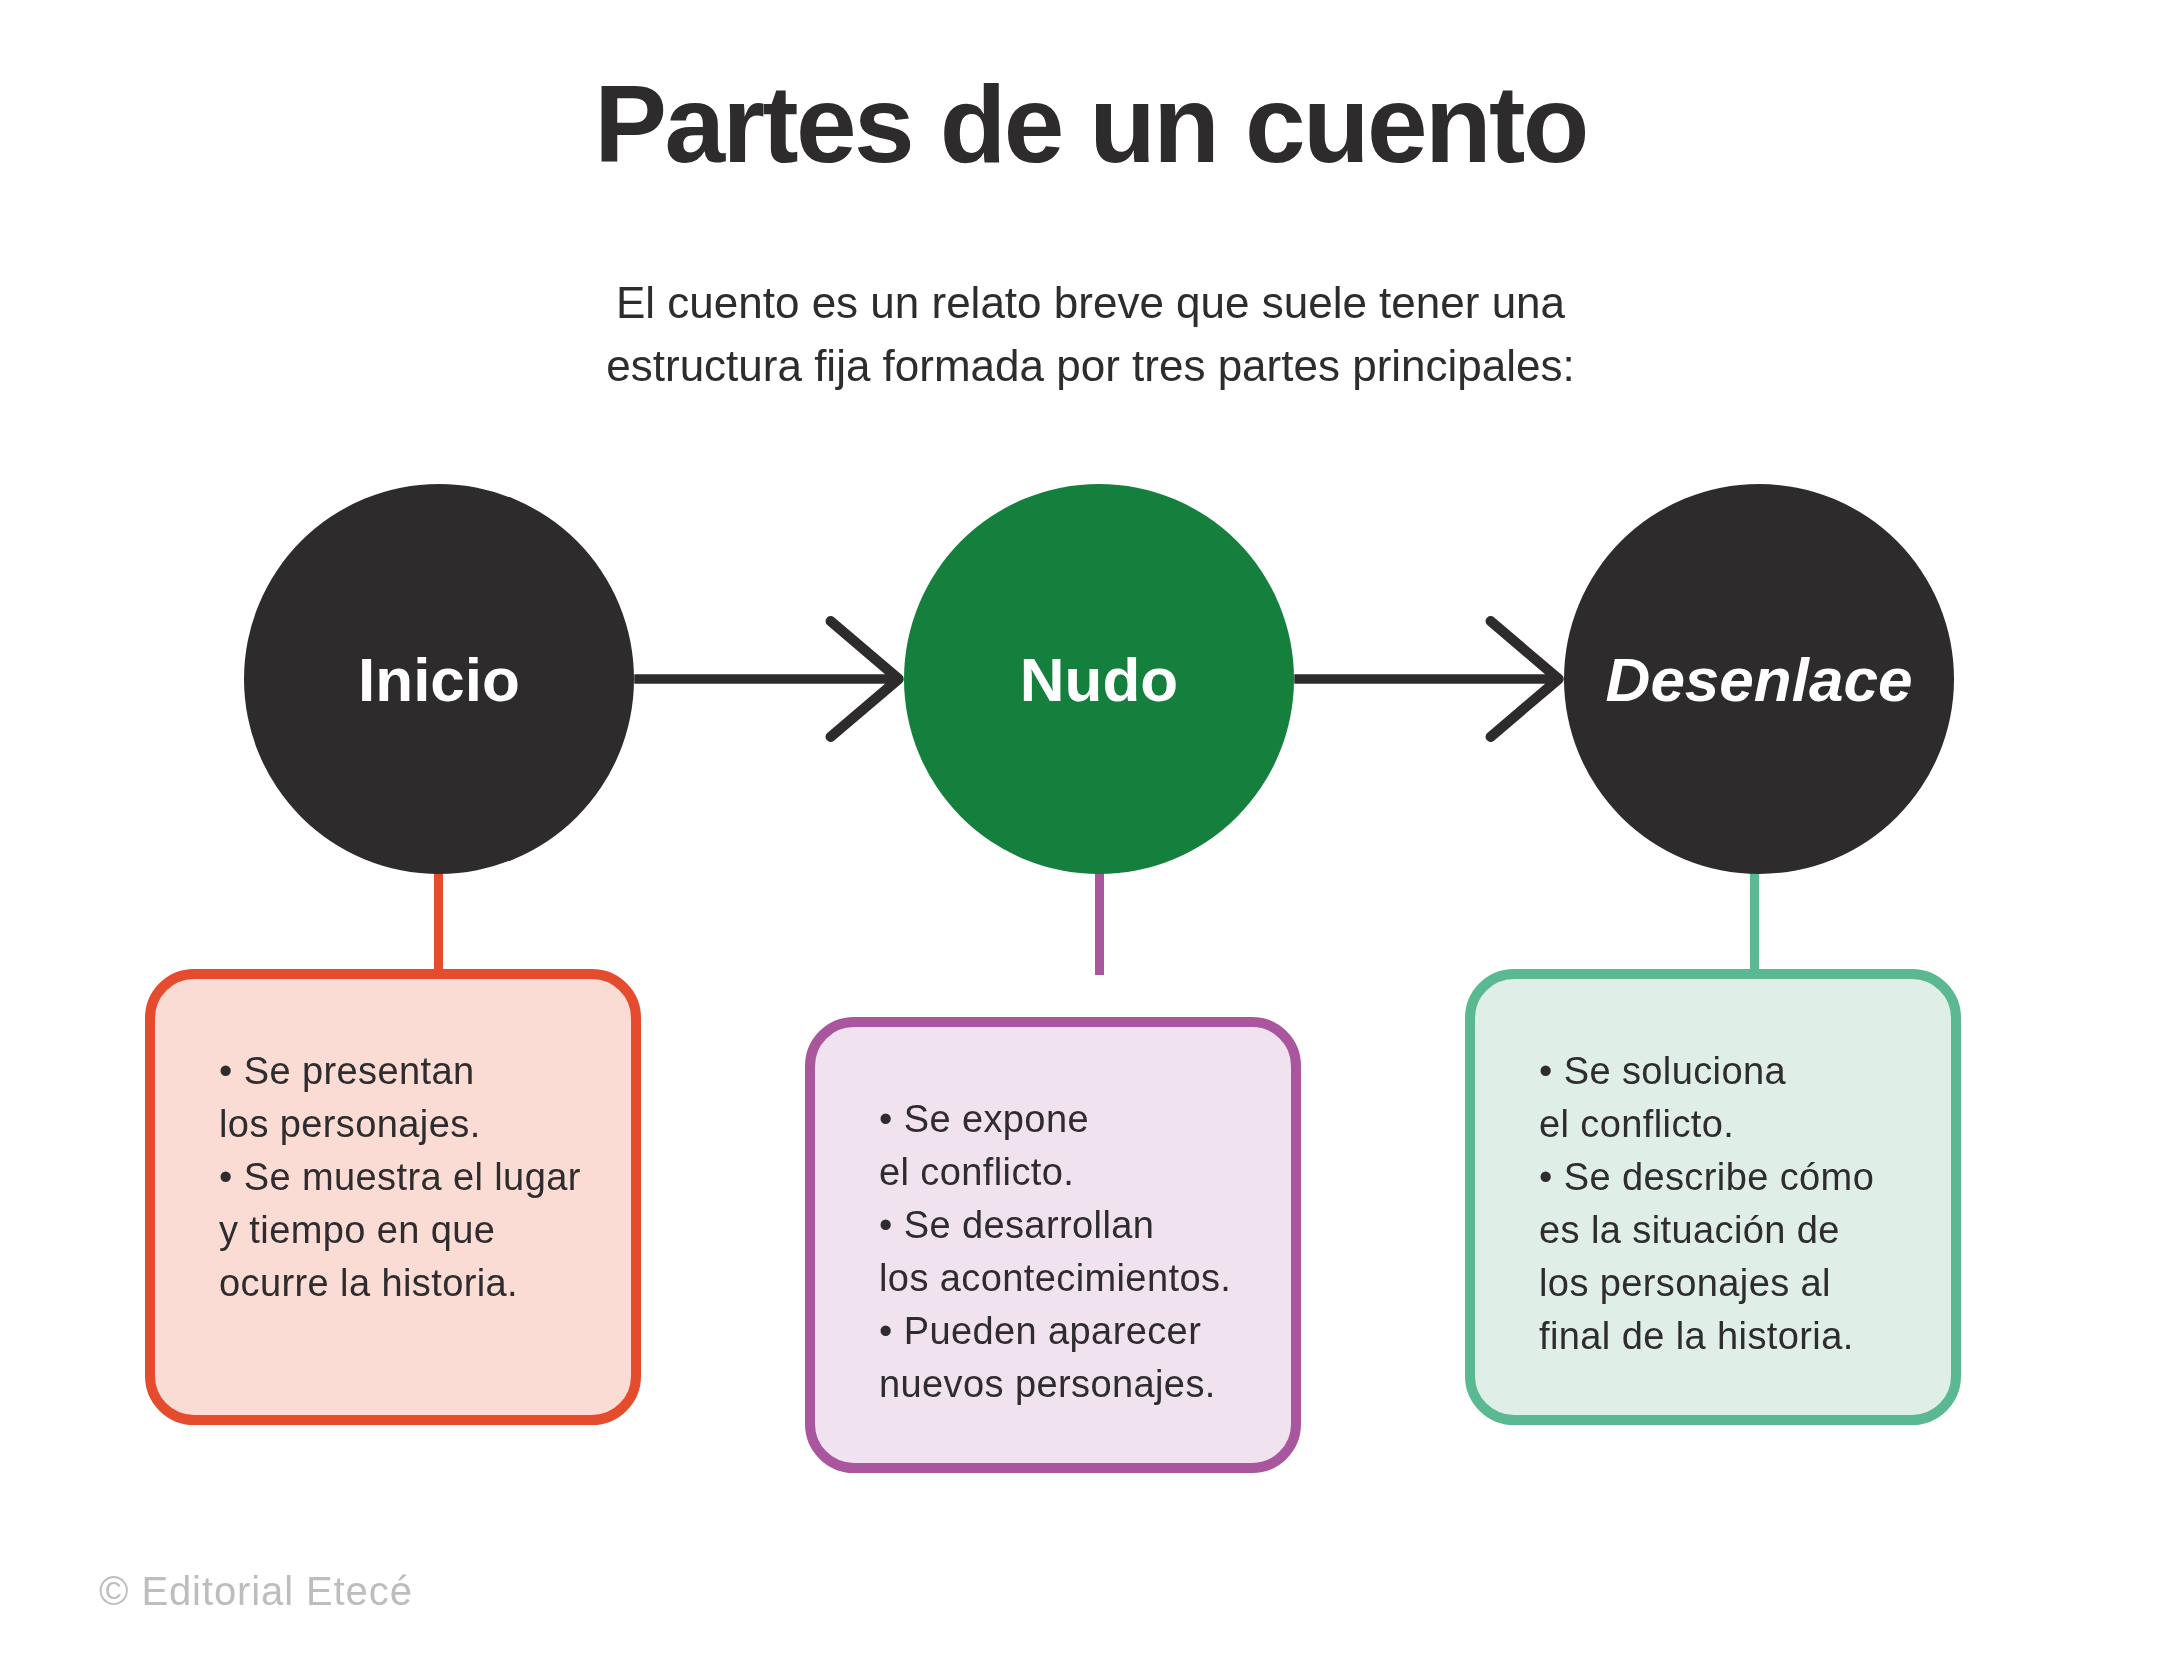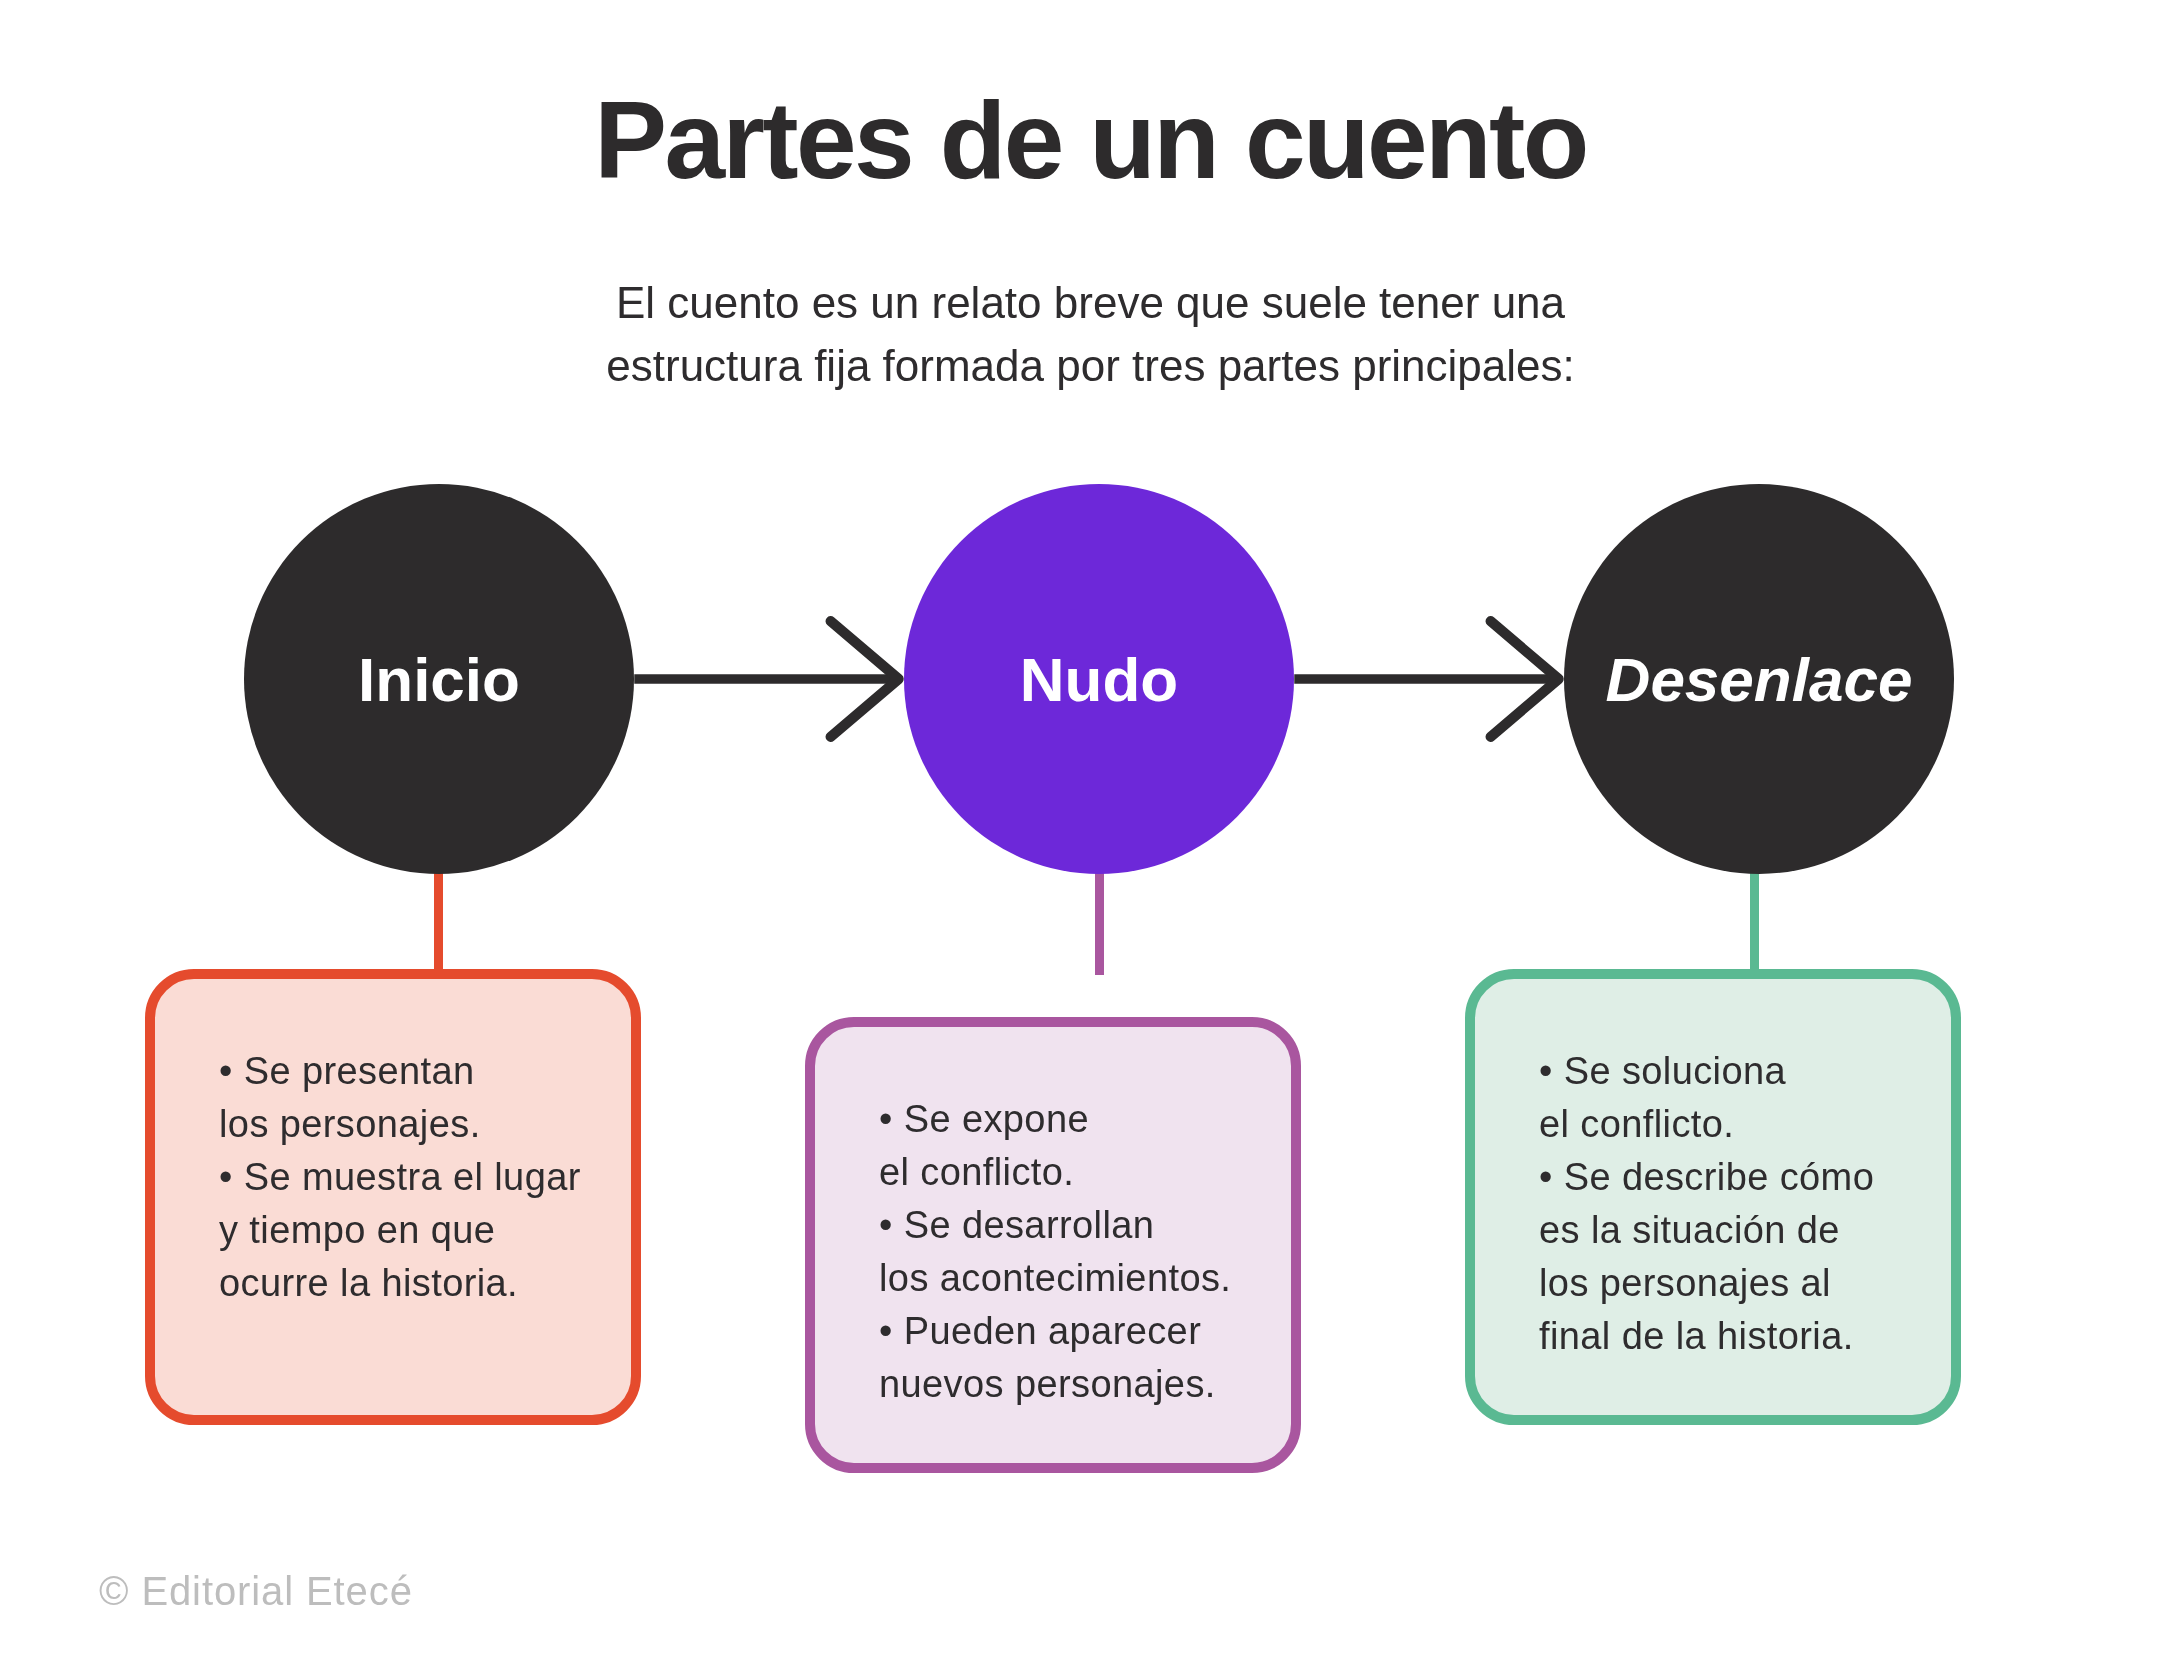--- a/index.html
+++ b/index.html
@@ -96,37 +96,37 @@
     font-size: 40px;
     letter-spacing: 0.9px;
     color: #bdbdbd;
   }
 </style>
 </head>
 <body>
 
 <div class="canvas">
 
-  <h1 class="title" style="color: rgb(45, 43, 44); margin-top: 16px;">Partes de un cuento</h1>
+  <h1 class="title" style="color: rgb(45, 43, 44);">Partes de un cuento</h1>
 
   <p class="subtitle" style="color: rgb(46, 44, 46);">
     <span>El cuento es un relato breve que suele tener una</span><br>
     <span>estructura fija formada por tres partes principales:</span>
   </p>
 
   <div class="circle circle-1" style="background: rgb(45, 43, 44); color: rgb(255, 255, 255);">
     <span class="label">Inicio</span>
   </div>
 
   <svg class="arrow arrow-1" width="270" height="136" viewBox="0 0 317 160" style="color: rgb(45, 43, 44);">
     <line x1="0" y1="80" x2="309" y2="80" stroke="currentColor" stroke-width="11"></line>
     <path d="M 231 12 L 311 80 L 231 148" fill="none" stroke="currentColor" stroke-width="12" stroke-linecap="round" stroke-linejoin="round"></path>
   </svg>
 
-  <div class="circle circle-2" style="background: #6d28d9; color: rgb(255, 255, 255);">
+  <div class="circle circle-2" style="background: #15803d; color: rgb(255, 255, 255);">
     <span class="label">Nudo</span>
   </div>
 
   <svg class="arrow arrow-2" width="270" height="136" viewBox="0 0 317 160" style="color: rgb(45, 43, 44);">
     <line x1="0" y1="80" x2="309" y2="80" stroke="currentColor" stroke-width="11"></line>
     <path d="M 231 12 L 311 80 L 231 148" fill="none" stroke="currentColor" stroke-width="12" stroke-linecap="round" stroke-linejoin="round"></path>
   </svg>
 
   <div class="circle circle-3" style="background: rgb(45, 43, 44); color: rgb(255, 255, 255); font-style: italic;">
     <span class="label">Desenlace</span>

